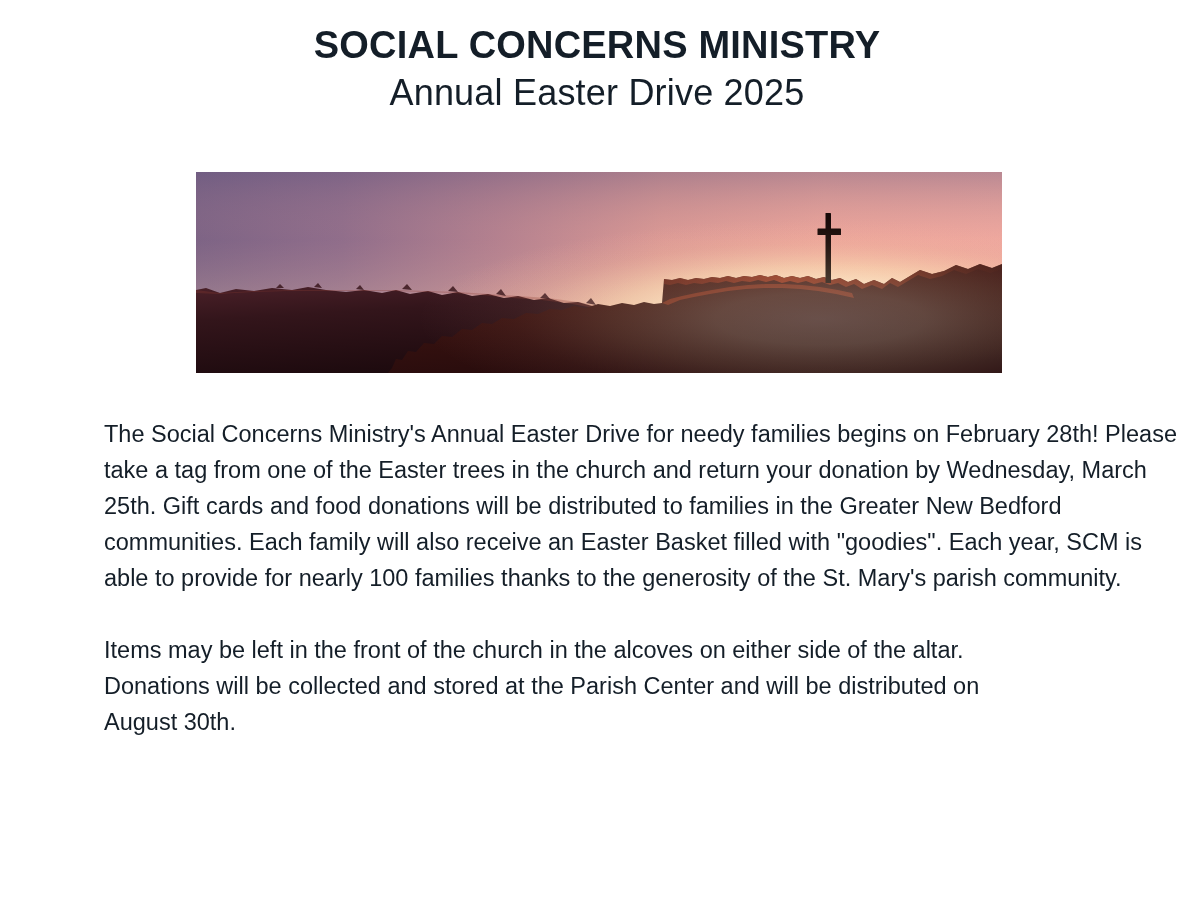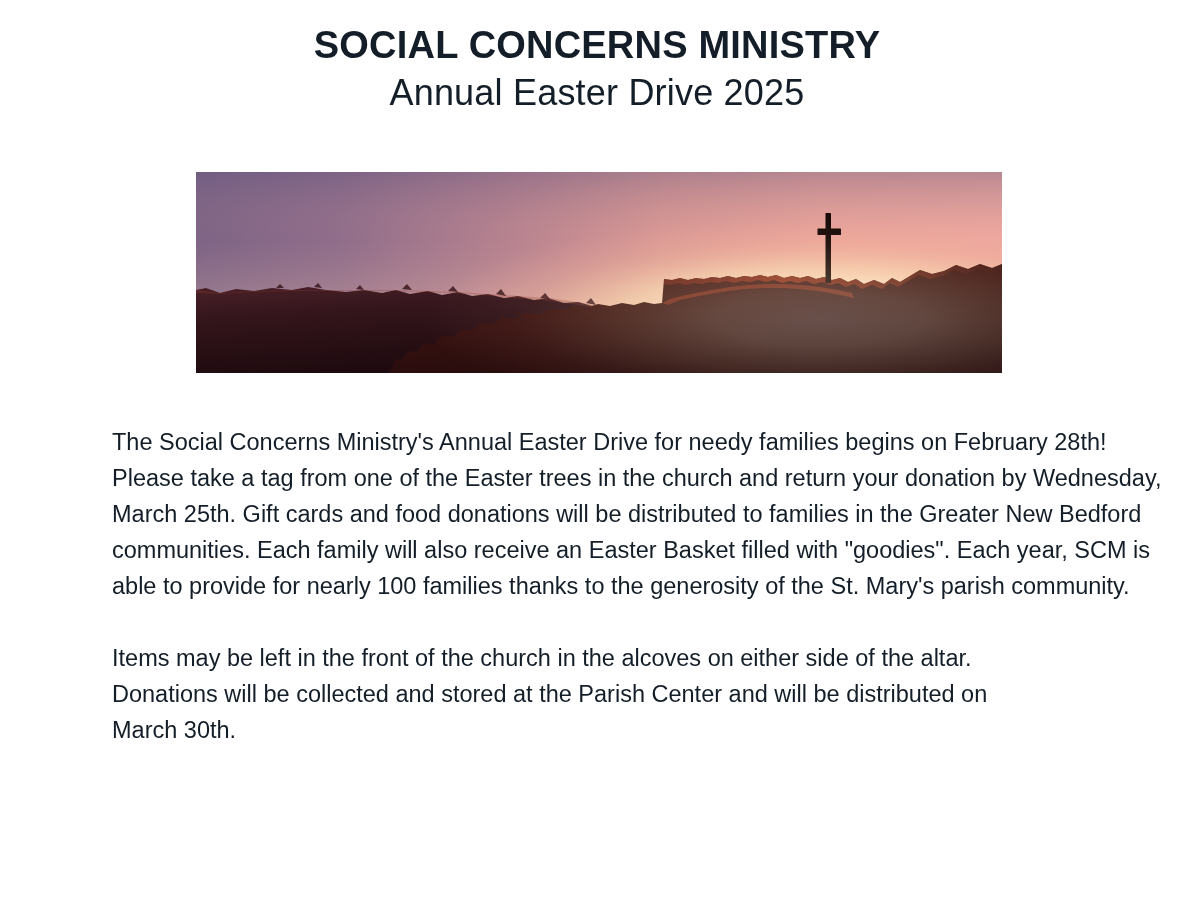--- a/index.html
+++ b/index.html
@@ -64,21 +64,21 @@
   .body-block {
     position: absolute;
     left: 104px;
     top: 416px;
     width: 1080px;
   }
   .para {
     font-size: 23.5px;
     line-height: 36px;
     color: #141e28;
-    margin: 8px;
+    margin: 0;
     text-align: left;
   }
   .para + .para { margin-top: 36px; }
   .para-lines { white-space: pre-line; }
 </style>
 </head>
 <body>
 
 <div class="page">
 
@@ -203,16 +203,16 @@
       </g>
 
       <rect x="0" y="0" width="806" height="201" fill="url(#glow)" opacity="0.28"></rect>
     </svg>
   </div>
 
   <div class="body-block">
     <p class="para para-lines">The Social Concerns Ministry's Annual Easter Drive for needy families begins on February 28th! Please take a tag from one of the Easter trees in the church and return your donation by Wednesday, March 25th. Gift cards and food donations will be distributed to families in the Greater New Bedford communities. Each family will also receive an Easter Basket filled with "goodies". Each year, SCM is able to provide for nearly 100 families thanks to the generosity of the St. Mary's parish community.</p>
     <p class="para para-lines">Items may be left in the front of the church in the alcoves on either side of the altar.
 Donations will be collected and stored at the Parish Center and will be distributed on
-March 30th.</p>
+August 30th.</p>
   </div>
 
 </div>
 
 </body></html>

